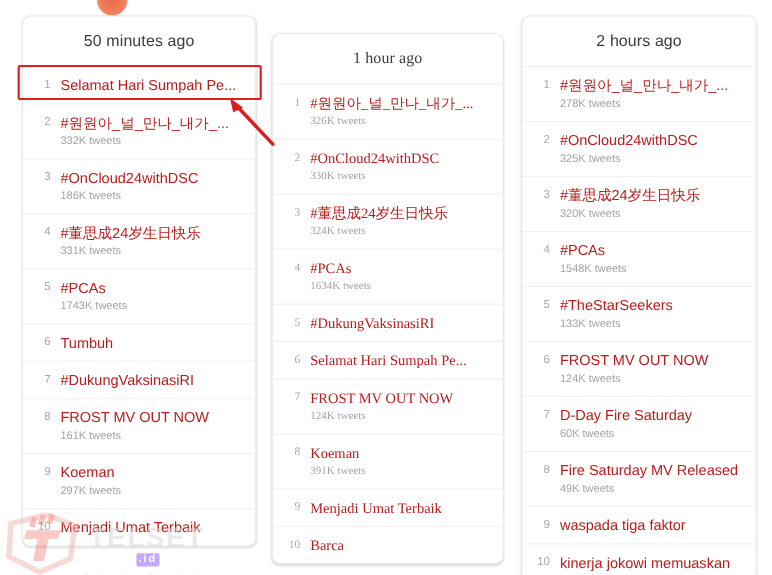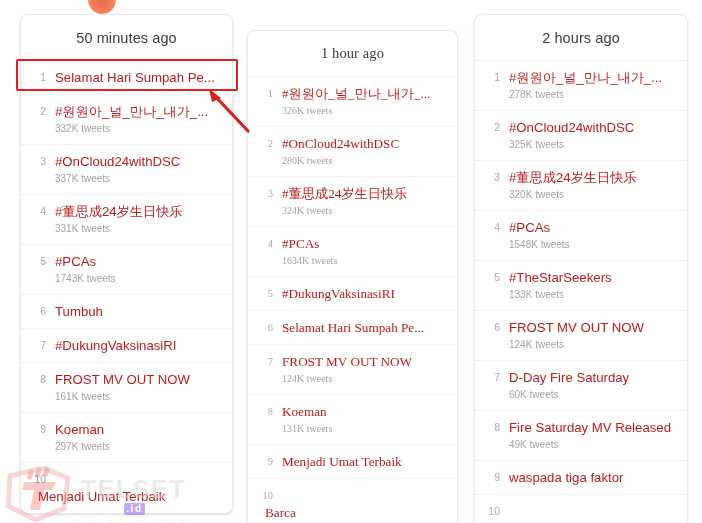--- a/index.html
+++ b/index.html
@@ -67,21 +67,21 @@
 
   .trend-list { list-style: none; }
 
   .trend-row {
     display: flex;
     align-items: flex-start;
     padding: 8px 10px 8px 9px;
     border-bottom: 1px solid #f0f0f0;
     min-height: 29px;
   }
-  .trend-row:last-child { border-bottom: none; flex-direction: column; }
+  .trend-row:last-child { border-bottom: none; }
 
   .trend-rank {
     width: 17px;
     flex: 0 0 17px;
     text-align: right;
     font-size: 10.5px;
     color: #a9a9a9;
     line-height: 17px;
     padding-right: 1px;
   }
@@ -200,21 +200,21 @@
           <span class="trend-rank">2</span>
           <span class="trend-body">
             <div class="trend-name">#원원아_널_만나_내가_...</div>
             <div class="trend-count">332K tweets</div>
           </span>
         </li>
         <li class="trend-row">
           <span class="trend-rank">3</span>
           <span class="trend-body">
             <div class="trend-name">#OnCloud24withDSC</div>
-            <div class="trend-count">337K tweets</div>
+            <div class="trend-count">186K tweets</div>
           </span>
         </li>
         <li class="trend-row">
           <span class="trend-rank">4</span>
           <span class="trend-body">
             <div class="trend-name">#董思成24岁生日快乐</div>
             <div class="trend-count">331K tweets</div>
           </span>
         </li>
         <li class="trend-row">
@@ -268,21 +268,21 @@
           <span class="trend-rank">1</span>
           <span class="trend-body">
             <div class="trend-name">#원원아_널_만나_내가_...</div>
             <div class="trend-count">326K tweets</div>
           </span>
         </li>
         <li class="trend-row">
           <span class="trend-rank">2</span>
           <span class="trend-body">
             <div class="trend-name">#OnCloud24withDSC</div>
-            <div class="trend-count">280K tweets</div>
+            <div class="trend-count">330K tweets</div>
           </span>
         </li>
         <li class="trend-row">
           <span class="trend-rank">3</span>
           <span class="trend-body">
             <div class="trend-name">#董思成24岁生日快乐</div>
             <div class="trend-count">324K tweets</div>
           </span>
         </li>
         <li class="trend-row">
@@ -308,21 +308,21 @@
           <span class="trend-rank">7</span>
           <span class="trend-body">
             <div class="trend-name">FROST MV OUT NOW</div>
             <div class="trend-count">124K tweets</div>
           </span>
         </li>
         <li class="trend-row">
           <span class="trend-rank">8</span>
           <span class="trend-body">
             <div class="trend-name">Koeman</div>
-            <div class="trend-count">131K tweets</div>
+            <div class="trend-count">391K tweets</div>
           </span>
         </li>
         <li class="trend-row">
           <span class="trend-rank">9</span>
           <span class="trend-body">
             <div class="trend-name">Menjadi Umat Terbaik</div>
           </span>
         </li>
         <li class="trend-row">
           <span class="trend-rank">10</span>

